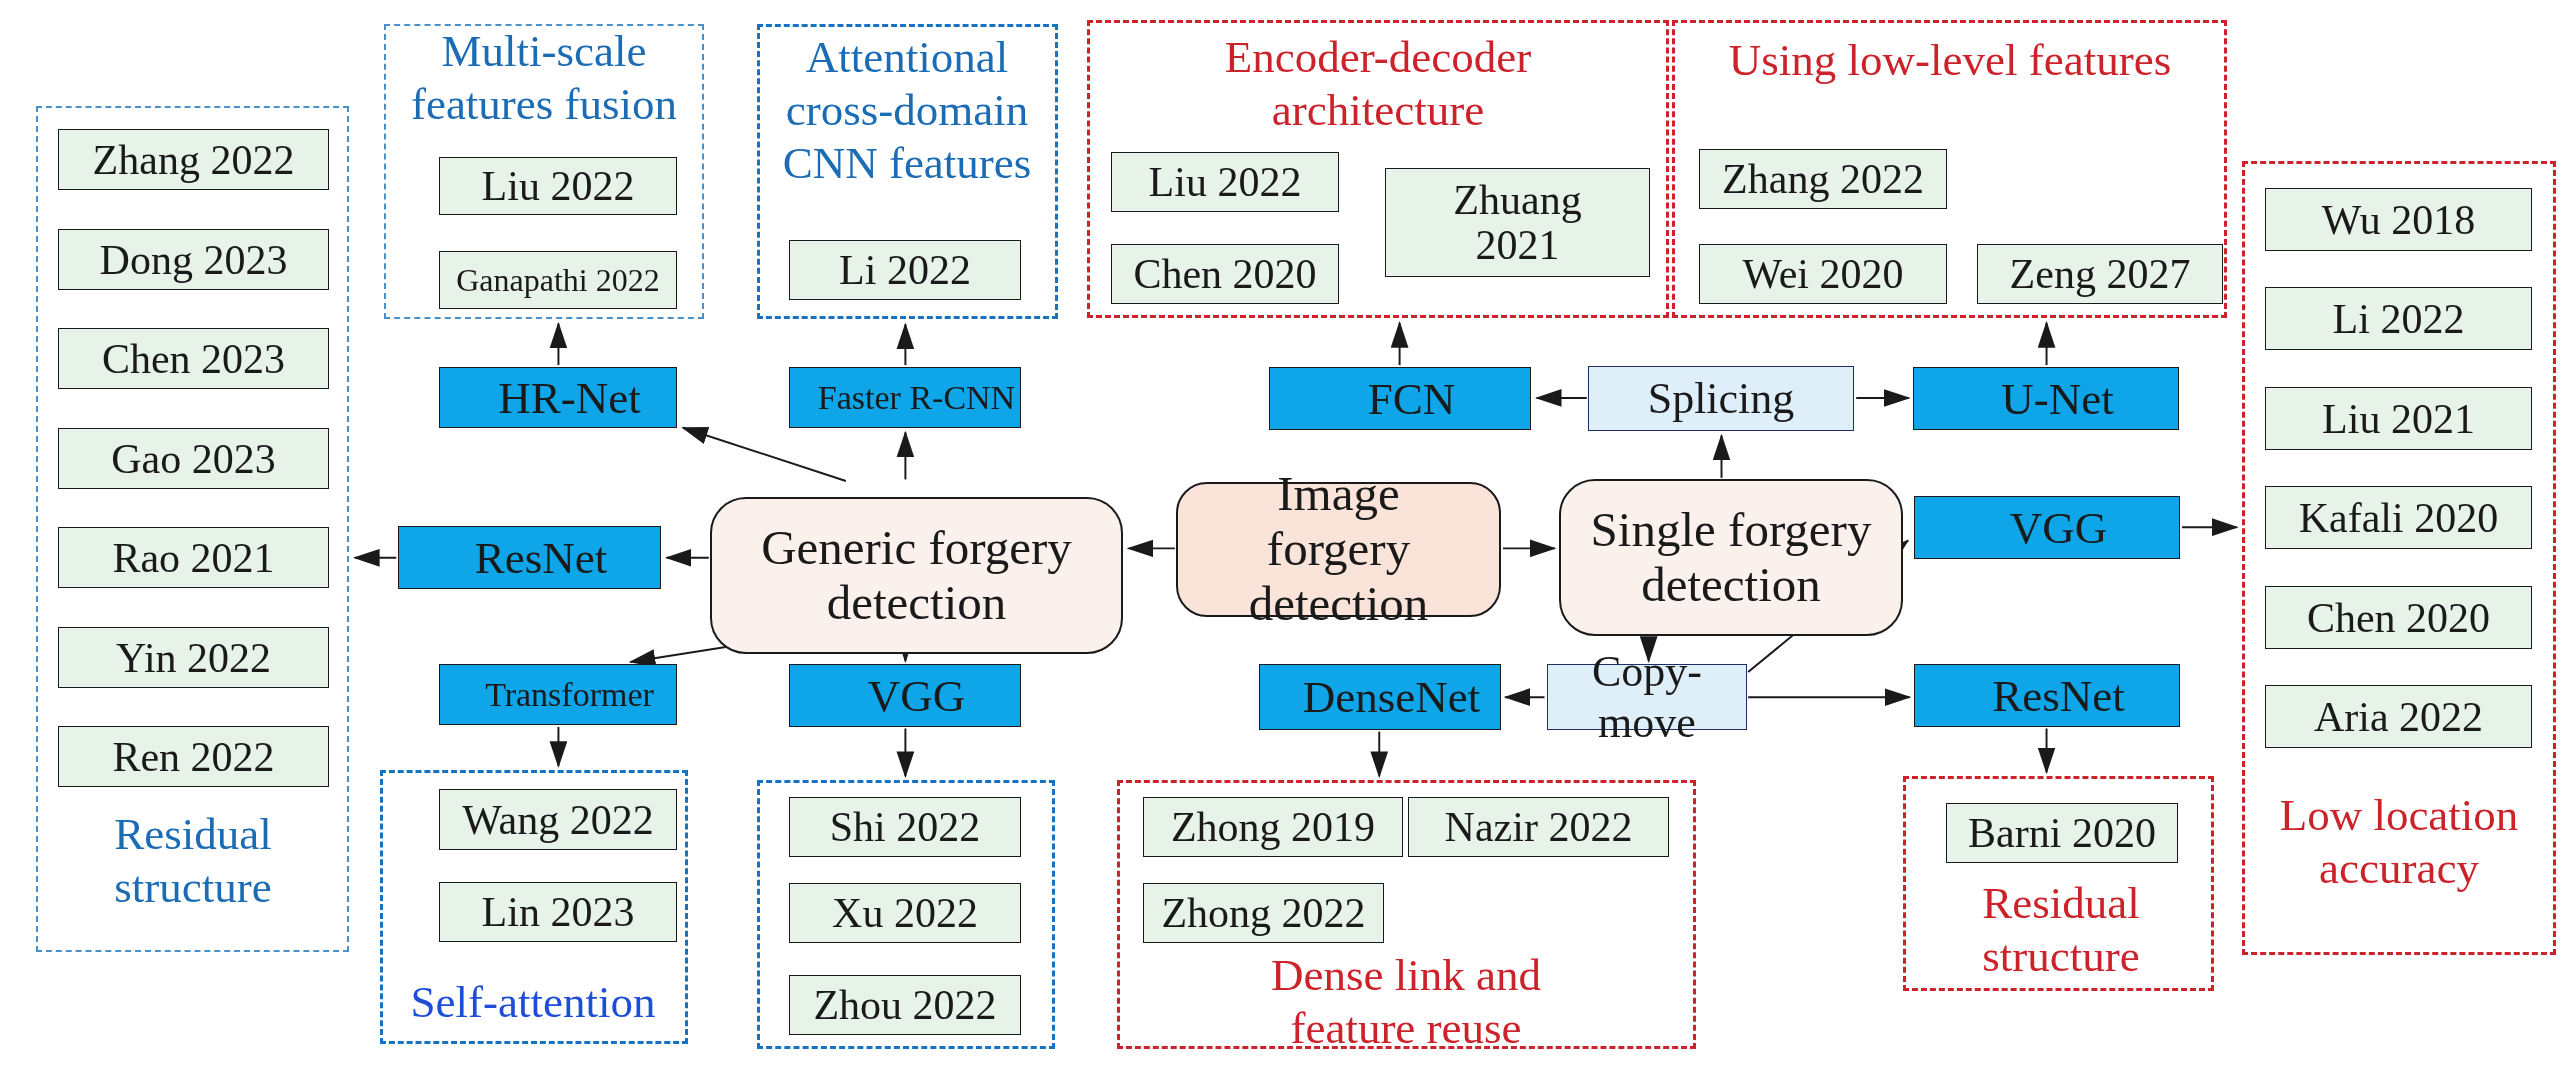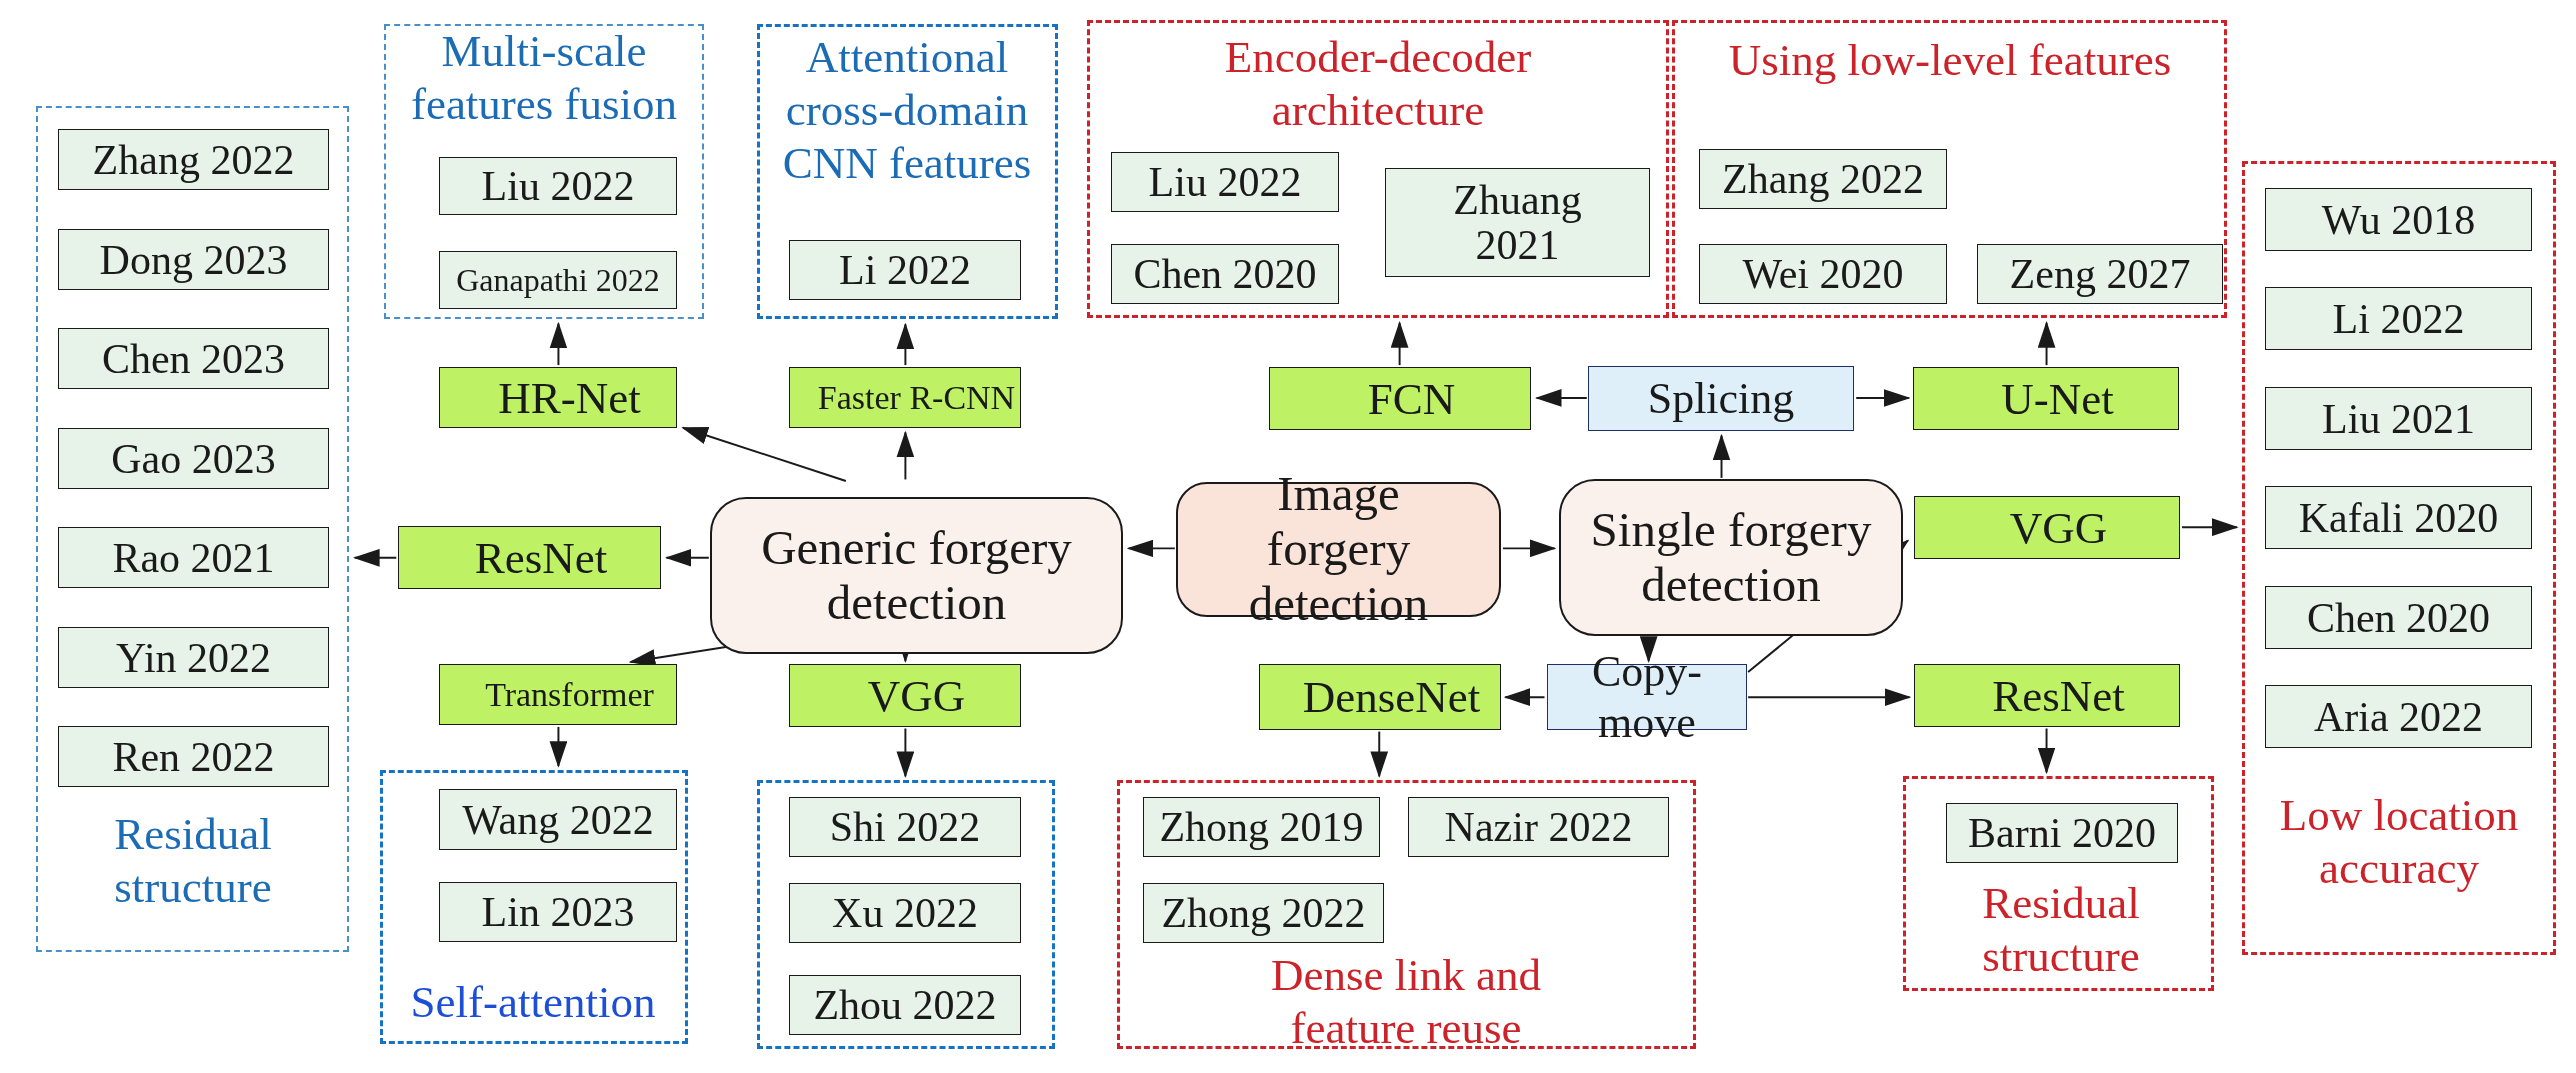--- a/index.html
+++ b/index.html
@@ -4,21 +4,21 @@
 <style>
   html,body{margin:0;padding:0;background:#ffffff;}
   #canvas{position:relative;width:2576px;height:1074px;background:#ffffff;overflow:hidden;
           font-family:"Liberation Serif", serif;color:#1a1a1a;}
   #wires{position:absolute;left:0;top:0;z-index:1;}
   .box{position:absolute;box-sizing:border-box;display:flex;align-items:center;justify-content:center;
        text-align:center;z-index:2;}
   .paper{background:#e7f2e8;border:1.6px solid #1a1a1a;font-size:42px;}
   .paper.small{font-size:32px;}
   .narrow-text{padding:0 31px;line-height:1.05;}
-  .node{background:#bef264;border:1.6px solid #1a1a1a;font-size:45px;padding-left:23px;}
+  .node{background:#0ea5e9;border:1.6px solid #1a1a1a;font-size:45px;padding-left:23px;}
   .node.small{font-size:34px;}
   .forgery{background:#deeffa;border:1.6px solid #1e2f66;font-size:44px;}
   .center-box{border:2.3px solid #1a1a1a;font-size:49px;line-height:1.12;border-radius:36px;padding:0 23.5px;}
   .root-box{background:#fae3d8;border-radius:31px;}
   .branch-box{background:#fbf1ec;}
   .dashed{position:absolute;box-sizing:border-box;background:transparent;z-index:0;}
   .dashed-blue-thin{border:2.3px dashed #4a90c8;}
   .dashed-blue{border:3.1px dashed #1673c4;}
   .dashed-red{border:3.1px dashed #cc2229;}
   .caption{position:absolute;z-index:2;text-align:center;font-size:45px;line-height:1.18;
@@ -133,20 +133,20 @@
   <div class="box paper" style="left:2265px;top:586px;width:267px;height:63px">Chen 2020</div>
   <div class="box paper" style="left:2265px;top:685px;width:267px;height:63px">Aria 2022</div>
 
   <div class="box paper" style="left:439px;top:789px;width:238px;height:61px">Wang 2022</div>
   <div class="box paper" style="left:439px;top:882px;width:238px;height:60px">Lin 2023</div>
 
   <div class="box paper" style="left:789px;top:797px;width:232px;height:60px">Shi 2022</div>
   <div class="box paper" style="left:789px;top:883px;width:232px;height:60px">Xu 2022</div>
   <div class="box paper" style="left:789px;top:975px;width:232px;height:60px">Zhou 2022</div>
 
-  <div class="box paper" style="left:1143px;top:797px;width:237px;height:60px">Zhong 2019</div>
+  <div class="box paper" style="left:1143px;top:797px;width:260px;height:60px">Zhong 2019</div>
   <div class="box paper" style="left:1408px;top:797px;width:261px;height:60px">Nazir 2022</div>
   <div class="box paper" style="left:1143px;top:883px;width:241px;height:60px">Zhong 2022</div>
 
   <div class="box paper" style="left:1946px;top:803px;width:232px;height:60px">Barni 2020</div>
 
 </div>
 
 
 </body></html>

